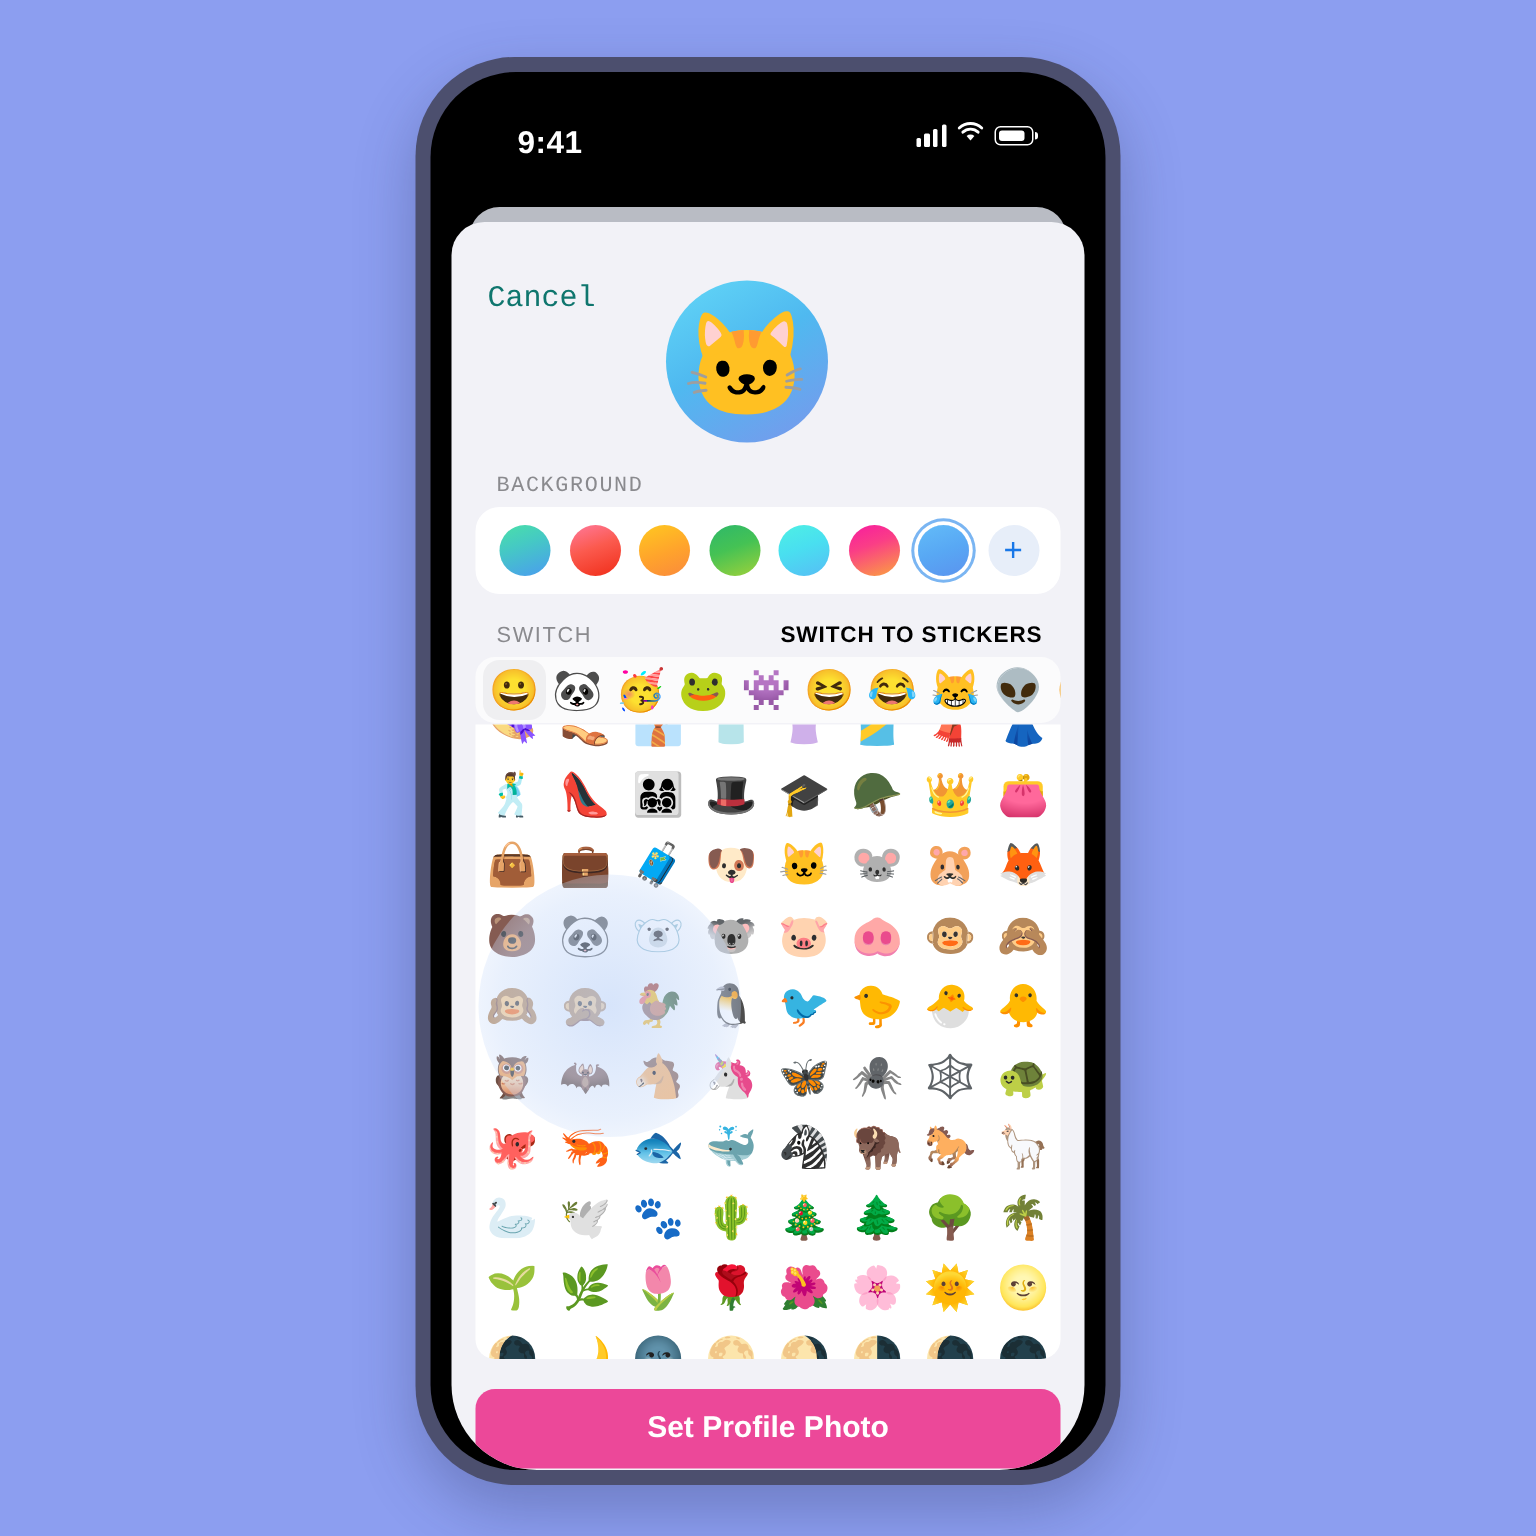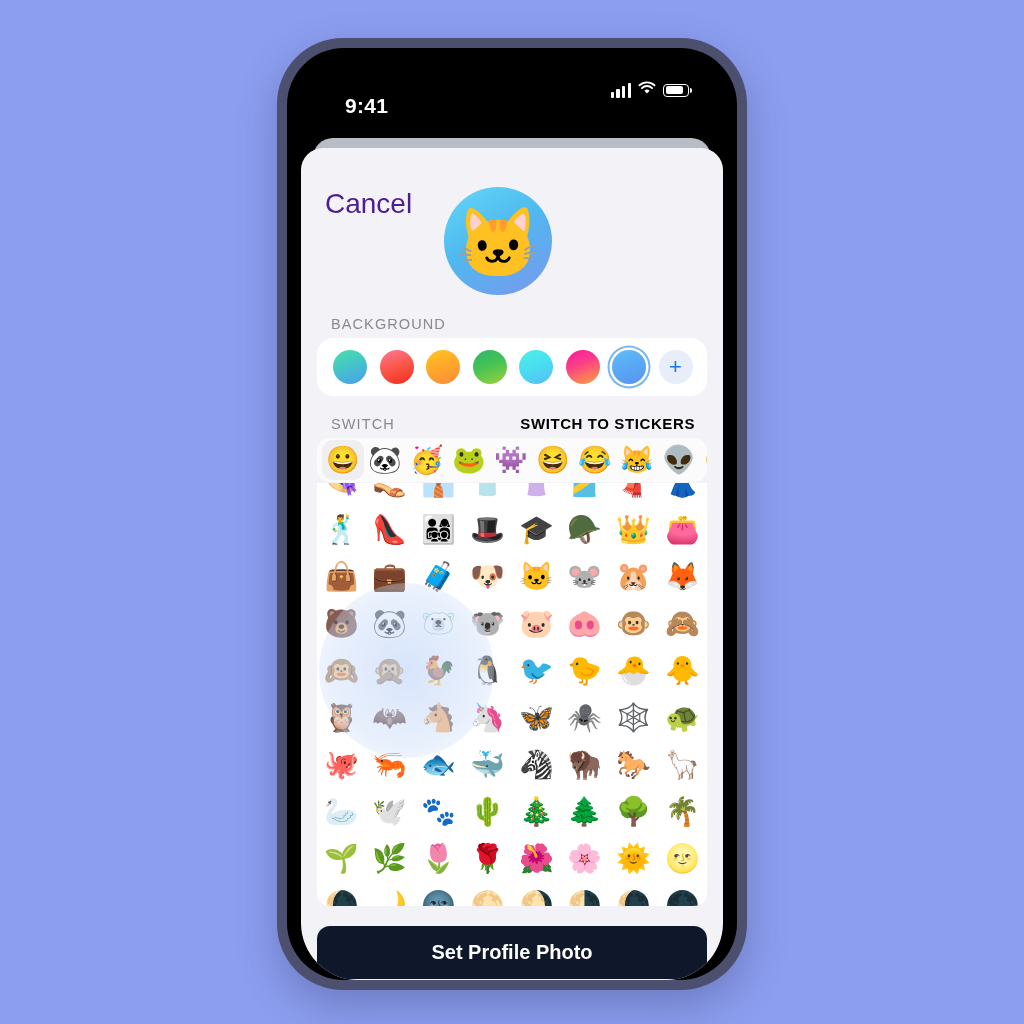--- a/index.html
+++ b/index.html
@@ -33,21 +33,21 @@
     overflow: hidden;
   }
 
   
   #status-bar {
     position: absolute; left: 0; top: 0;
     width: 450px; height: 78px;
     color: #fff;
   }
   #status-time {
-    position: absolute; left: 58px; top: 46px;
+    position: absolute; left: 58px; top: 36px;
     font-size: 21px; font-weight: bold;
     letter-spacing: .3px;
   }
   #status-right {
     position: absolute; right: 48px; top: 33px;
     display: flex; align-items: center; gap: 7px;
   }
   .sig-bars { display: flex; align-items: flex-end; gap: 2.2px; height: 15px; }
   .sig-bars i { display: block; width: 3.4px; background: #fff; border-radius: 1px; }
   .sig-bars i:nth-child(1) { height: 6px; }
@@ -78,38 +78,38 @@
     left: 14px; top: 100px;
     width: 422px; height: 832px;
     background: #f2f2f7;
     border-radius: 22px 22px 57px 57px;
     overflow: hidden;
   }
 
   
   #cancel-button {
     position: absolute; left: 24px; top: 40px;
-    font-size: 28px; color: #4c1d95;
+    font-size: 20px; color: #0f766e; font-family: Liberation Mono, monospace;
   }
   #avatar {
     position: absolute; left: 143px; top: 39px;
     width: 108px; height: 108px; border-radius: 50%;
     background: linear-gradient(150deg, #63d8f7 0%, #4fb9f0 45%, #7b96ec 100%);
     display: flex; align-items: center; justify-content: center;
     overflow: hidden;
   }
   #avatar-emoji { font-size: 69px; line-height: 1; margin-top: 5px; }
 
   
   .section-label {
     position: absolute;
     font-size: 14.5px; color: #8a8a8e;
     letter-spacing: 1.1px;
   }
-  #bg-label { left: 30px; top: 168px; }
+  #bg-label { left: 30px; top: 168px; font-family: Liberation Mono, monospace; }
   #emoji-label { left: 30px; top: 268px; }
   #switch-stickers {
     position: absolute; right: 28px; top: 267px;
     font-size: 15px; color: #000000;
     letter-spacing: .6px; font-weight: bold;
   }
 
   
   #bg-card {
     position: absolute; left: 16px; top: 190px;
@@ -166,21 +166,21 @@
     position: absolute; left: 2px; top: 100px;
     width: 175px; height: 175px; border-radius: 50%;
     background: radial-gradient(circle, rgba(190,212,248,.62) 0%, rgba(205,222,250,.45) 60%, rgba(215,230,252,0) 100%);
     pointer-events: none;
   }
 
   
   #set-photo-button {
     position: absolute; left: 16px; top: 778px;
     width: 390px; height: 53px;
-    background: #0f172a; border-radius: 13px;
+    background: #ec4899; border-radius: 13px;
     color: #fff; font-size: 20px; font-weight: bold;
     display: flex; align-items: center; justify-content: center;
   }
 </style>
 </head>
 <body>
 
 <div id="phone-frame">
   <div id="phone-screen">
 

